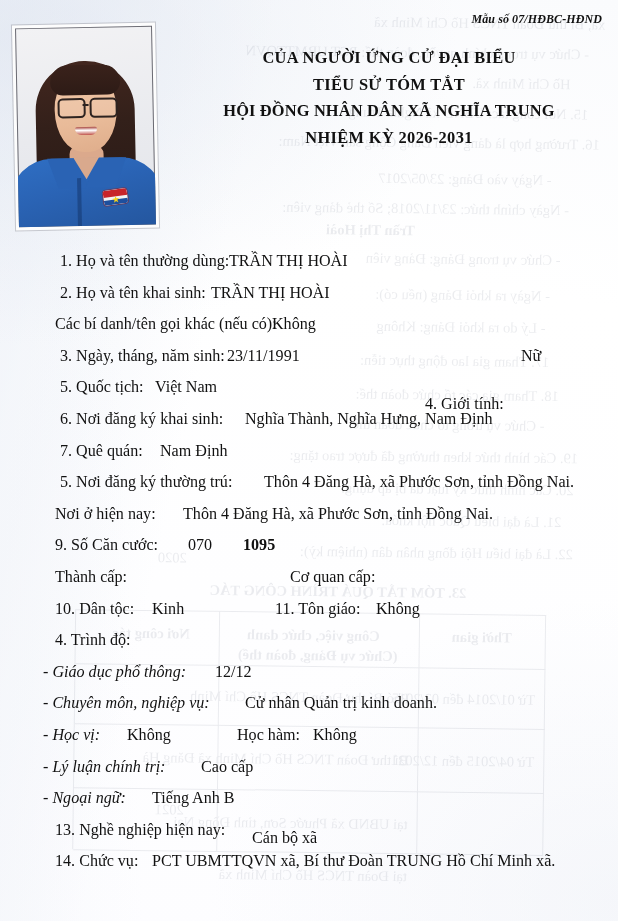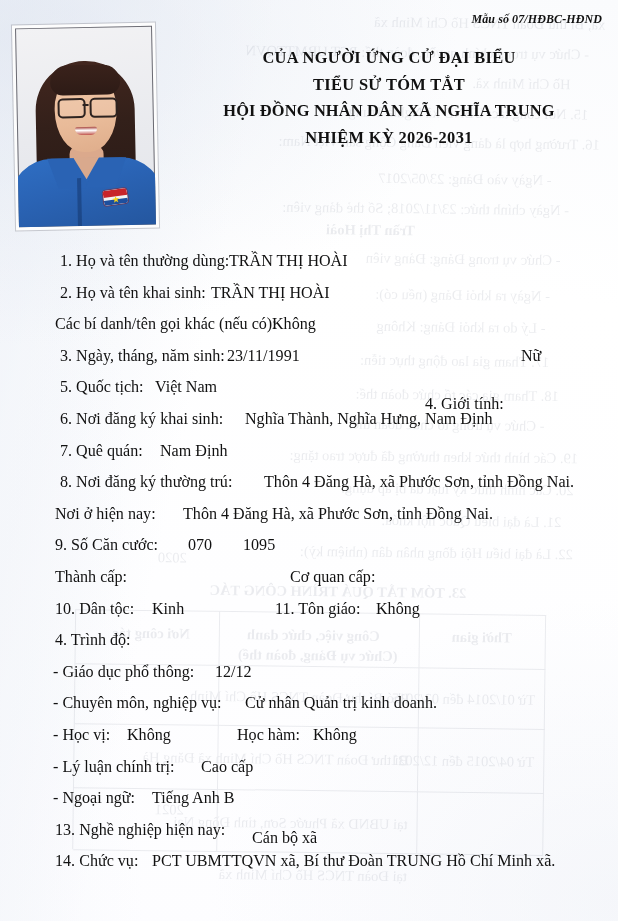--- a/index.html
+++ b/index.html
@@ -260,26 +260,26 @@
     font-size: 16.1px;
     white-space: nowrap;
   }
   .row .seg {
     position: absolute;
     top: 0;
     white-space: pre;
   }
   .ind-1  { left: 60px; }
   .ind-0  { left: 55px; }
-  .ind-dash { left: 53px; }
+  .ind-dash { left: 43px; font-style: italic; }
   .col-r-gioi { left: 425px; margin-top: 48px; }
   .col-r-cq   { left: 290px; }
   .col-r-ton  { left: 275px; }
   .col-r-ham  { left: 237px; }
-  .col-cccd-2 { left: 243px; }
+  .col-cccd-2 { left: 243px; font-weight: bold; }
 </style>
 </head>
 <body>
 
 <div id="page">
 
   <div id="paper-tone"></div>
 
   <div id="bleed">
     <span class="bl" style="left:18px;  top:14px;">xã, Bí thư Đoàn TNCS Hồ Chí Minh xã</span>
@@ -391,21 +391,21 @@
       <span class="seg ind-1">6. Nơi đăng ký khai sinh:</span>
       <span class="seg" style="left:245px;">Nghĩa Thành, Nghĩa Hưng, Nam Định</span>
     </div>
 
     <div class="row">
       <span class="seg ind-1">7. Quê quán:</span>
       <span class="seg" style="left:160px;">Nam Định</span>
     </div>
 
     <div class="row">
-      <span class="seg ind-1">8. Nơi đăng ký thường trú:</span>
+      <span class="seg ind-1">5. Nơi đăng ký thường trú:</span>
       <span class="seg" style="left:264px;">Thôn 4 Đăng Hà, xã Phước Sơn, tỉnh Đồng Nai.</span>
     </div>
 
     <div class="row">
       <span class="seg ind-0">Nơi ở hiện nay:</span>
       <span class="seg" style="left:183px;">Thôn 4 Đăng Hà, xã Phước Sơn, tỉnh Đồng Nai.</span>
     </div>
 
     <div class="row">
       <span class="seg ind-0">9. Số Căn cước:</span>

